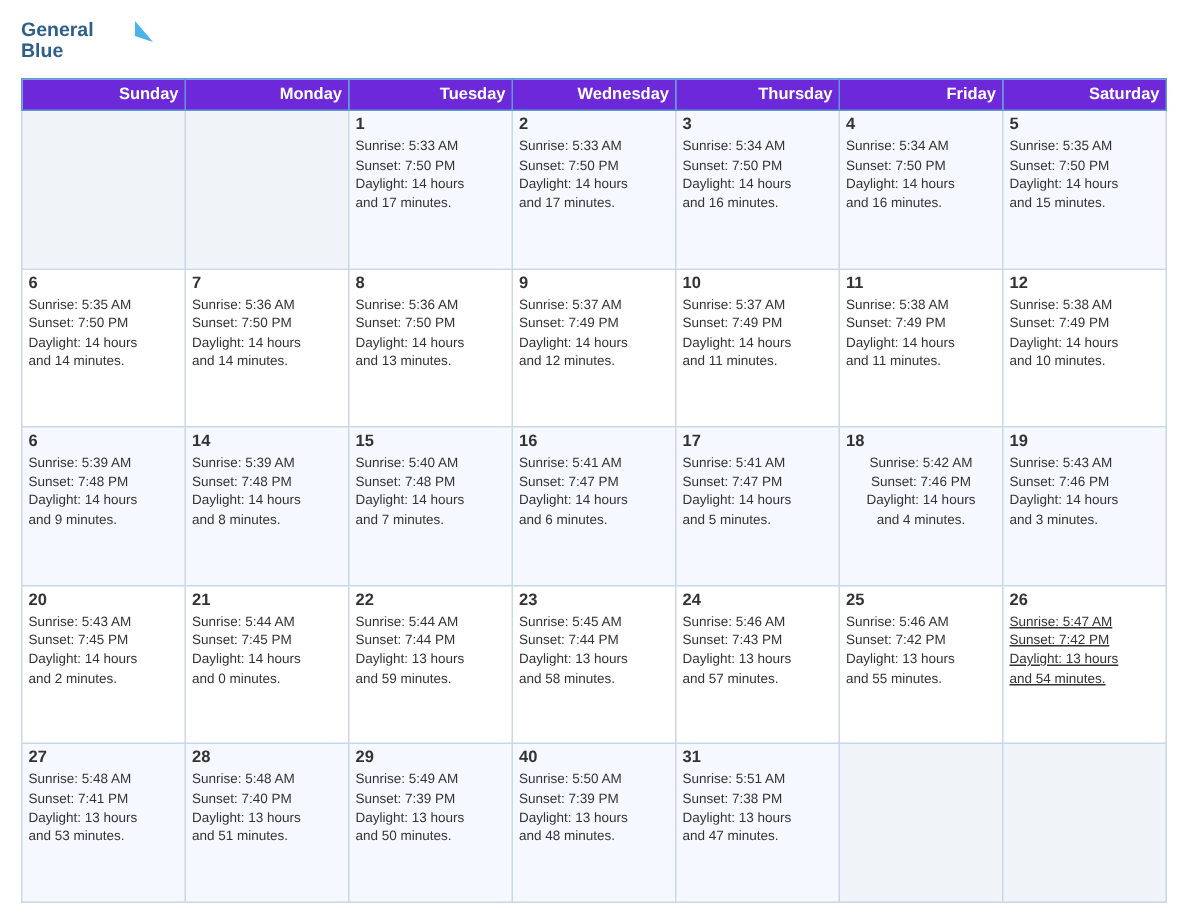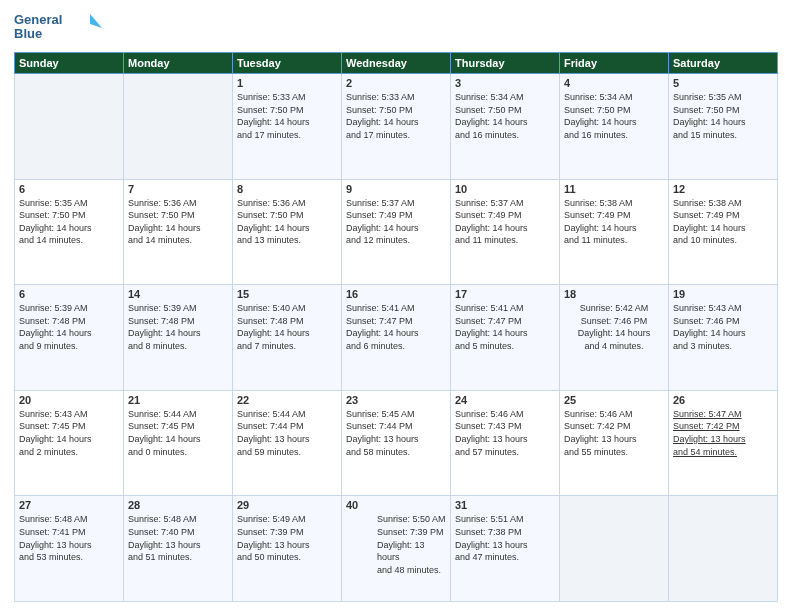--- a/index.html
+++ b/index.html
@@ -39,27 +39,27 @@
       font-size: 14px;
       color: #333;
     }
     .calendar-table {
       width: 100%;
       border-collapse: collapse;
       flex: 1;
       table-layout: fixed;
     }
     .calendar-table thead tr th {
-      background: #14532d;
+      background: #6d28d9;
       color: #fff;
       font-size: 11px;
       font-weight: bold;
       padding: 4px 4px;
       border: 1px solid #5a9bd4;
-      text-align: left;
+      text-align: right;
     }
     .calendar-table tbody tr td {
       border: 1px solid #c8d8e8;
       vertical-align: top;
       padding: 3px 4px;
       font-size: 9.5px;
       color: #333;
       background: #fff;
       height: 88px;
     }
@@ -327,21 +327,21 @@
           </td>
           <td>
             <span class="day-num">29</span>
             <div class="day-info" style="white-space: pre-line;">Sunrise: 5:49 AM
 Sunset: 7:39 PM
 Daylight: 13 hours
 and 50 minutes.</div>
           </td>
           <td>
             <span class="day-num">40</span>
-            <div class="day-info" style="white-space: pre-line; margin-left: 31px;">Sunrise: 5:50 AM
+            <div class="day-info" style="white-space: pre-line;">Sunrise: 5:50 AM
 Sunset: 7:39 PM
 Daylight: 13 hours
 and 48 minutes.</div>
           </td>
           <td>
             <span class="day-num">31</span>
             <div class="day-info" style="white-space: pre-line;">Sunrise: 5:51 AM
 Sunset: 7:38 PM
 Daylight: 13 hours
 and 47 minutes.</div>

